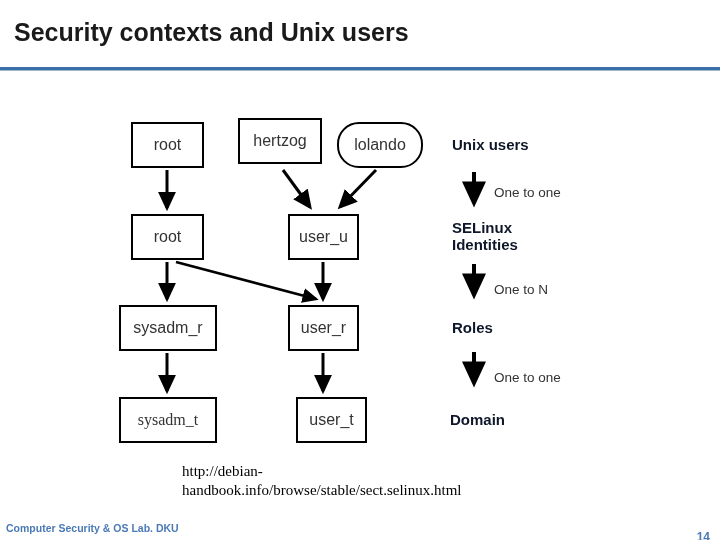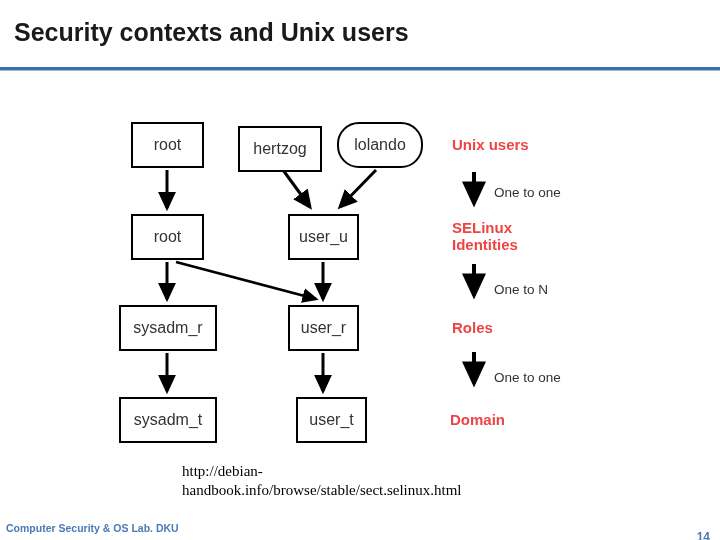--- a/index.html
+++ b/index.html
@@ -70,21 +70,21 @@
     left: 0;
     top: 0;
     width: 720px;
     height: 540px;
     pointer-events: none;
   }
   .legend-label {
     position: absolute;
     font-size: 15px;
     font-weight: bold;
-    color: #ef4444;
+    color: #0f172a;
     line-height: 17px;
   }
   .legend-sub {
     position: absolute;
     font-size: 13.5px;
     color: #333333;
   }
 
   .source-note {
     position: absolute;
@@ -147,27 +147,27 @@
       <line x1="167" y1="353" x2="167" y2="391" stroke="#000000" stroke-width="3" marker-end="url(#arrowhead)"></line>
 
       <line x1="323" y1="353" x2="323" y2="391" stroke="#000000" stroke-width="3" marker-end="url(#arrowhead)"></line>
 
       <line x1="474" y1="172" x2="474" y2="203" stroke="#000000" stroke-width="4" marker-end="url(#arrowhead)"></line>
       <line x1="474" y1="264" x2="474" y2="295" stroke="#000000" stroke-width="4" marker-end="url(#arrowhead)"></line>
       <line x1="474" y1="352" x2="474" y2="383" stroke="#000000" stroke-width="4" marker-end="url(#arrowhead)"></line>
     </svg>
 
     <div class="node" style="left:131px; top:122px; width:73px;  height:46px;">root</div>
-    <div class="node" style="left:238px; top:126px; width:84px;  height:46px;">hertzog</div>
+    <div class="node" style="left:238px; top:118px; width:84px;  height:46px;">hertzog</div>
     <div class="node" style="left:337px; top:122px; width:86px;  height:46px;border-radius:22px;">lolando</div>
     <div class="node" style="left:131px; top:214px; width:73px;  height:46px;">root</div>
     <div class="node" style="left:288px; top:214px; width:71px;  height:46px;">user_u</div>
     <div class="node" style="left:119px; top:305px; width:98px;  height:46px;">sysadm_r</div>
     <div class="node" style="left:288px; top:305px; width:71px;  height:46px;">user_r</div>
-    <div class="node" style="left:119px; top:397px; width:98px;  height:46px;">sysadm_t</div>
+    <div class="node" style="left:119px; top:397px; width:98px;  height:46px;font-family:Liberation Serif, serif;">sysadm_t</div>
     <div class="node" style="left:288px; top:397px; width:71px;  height:46px;margin-left:8px;">user_t</div>
 
     <div class="legend-label" style="left:452px; top:136px;">Unix users</div>
     <div class="legend-sub" style="left:494px; top:185px;">One to one</div>
     <div class="legend-label" style="left:452px; top:219px;">SELinux</div>
     <div class="legend-label" style="left:452px; top:236px;">Identities</div>
     <div class="legend-sub" style="left:494px; top:282px;">One to N</div>
     <div class="legend-label" style="left:452px; top:319px;">Roles</div>
     <div class="legend-sub" style="left:494px; top:370px;">One to one</div>
     <div class="legend-label" style="left:450px; top:411px;">Domain</div>

